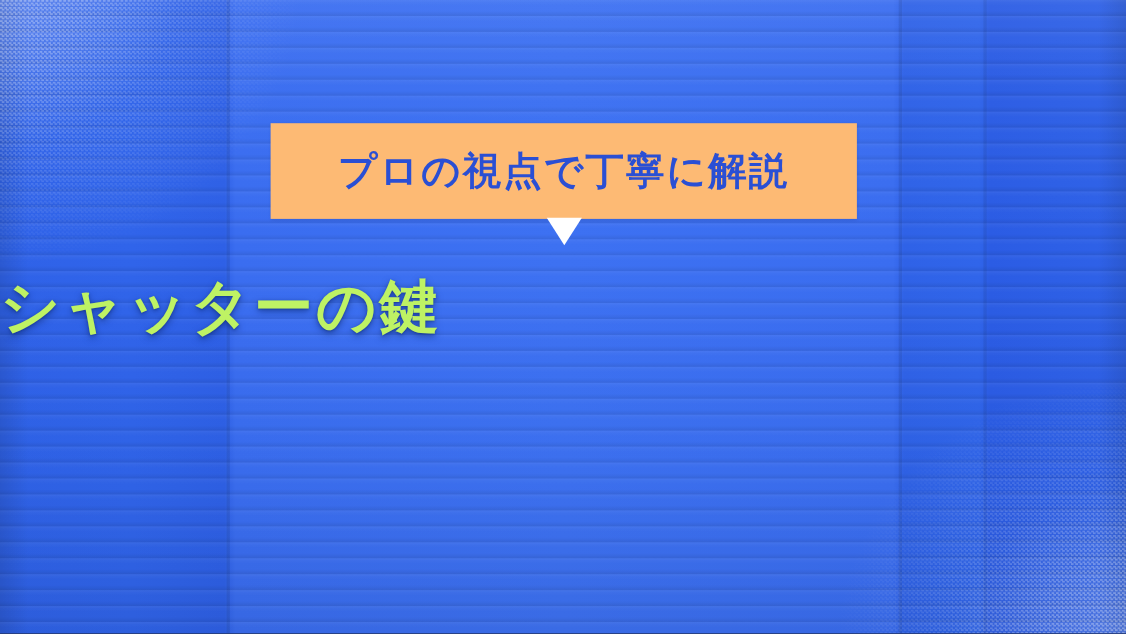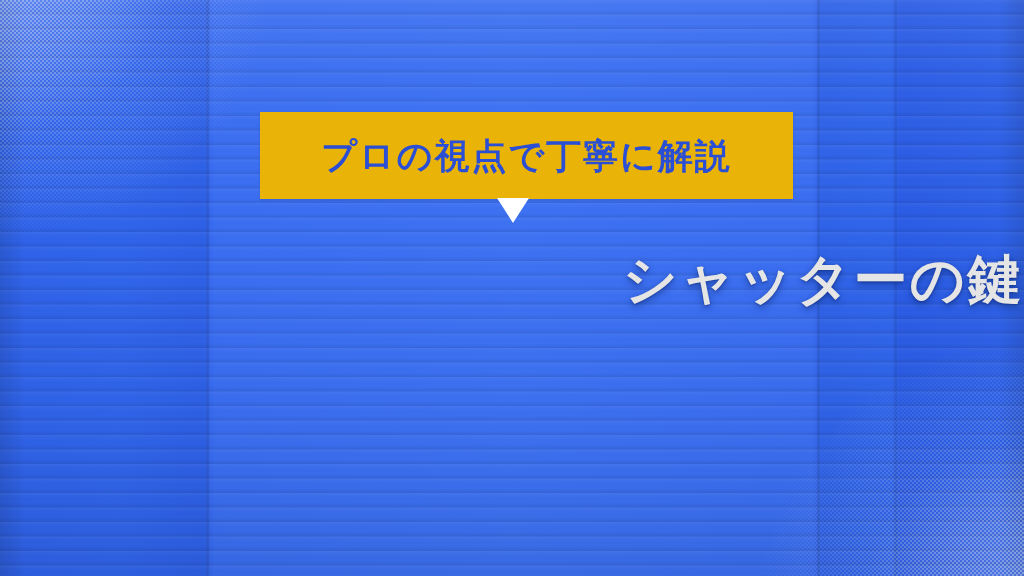--- a/index.html
+++ b/index.html
@@ -121,25 +121,25 @@
 
   
   #content {
     position: absolute;
     inset: 0;
   }
 
   
   #badge {
     position: absolute;
-    left: 260px;
+    left: 246px;
     top: 112px;
     width: 533px;
     height: 87px;
-    background: #eab308;
+    background: #fdba74;
     display: flex;
     align-items: center;
     justify-content: center;
     box-shadow: 0 1px 3px rgba(0,0,0,0.10);
   }
   #badge-text {
     font-size: 35px;
     font-weight: 700;
     color: #2a4fd4;
     letter-spacing: 0.055em;
@@ -156,22 +156,22 @@
     border-right: 16px solid transparent;
     border-top: 25px solid #ffffff;
   }
 
   
   #headline {
     position: absolute;
     left: 0;
     right: 0;
     top: 244px;
-    text-align: right;
-    color: #e5e5e5;
+    text-align: left;
+    color: #bef264;
   }
   .headline-line {
     display: block;
     font-weight: 700;
     letter-spacing: 0.045em;
     white-space: nowrap;
     text-shadow:
       0 3px 7px rgba(12, 38, 110, 0.55),
       0 1px 2px rgba(12, 38, 110, 0.45);
   }

